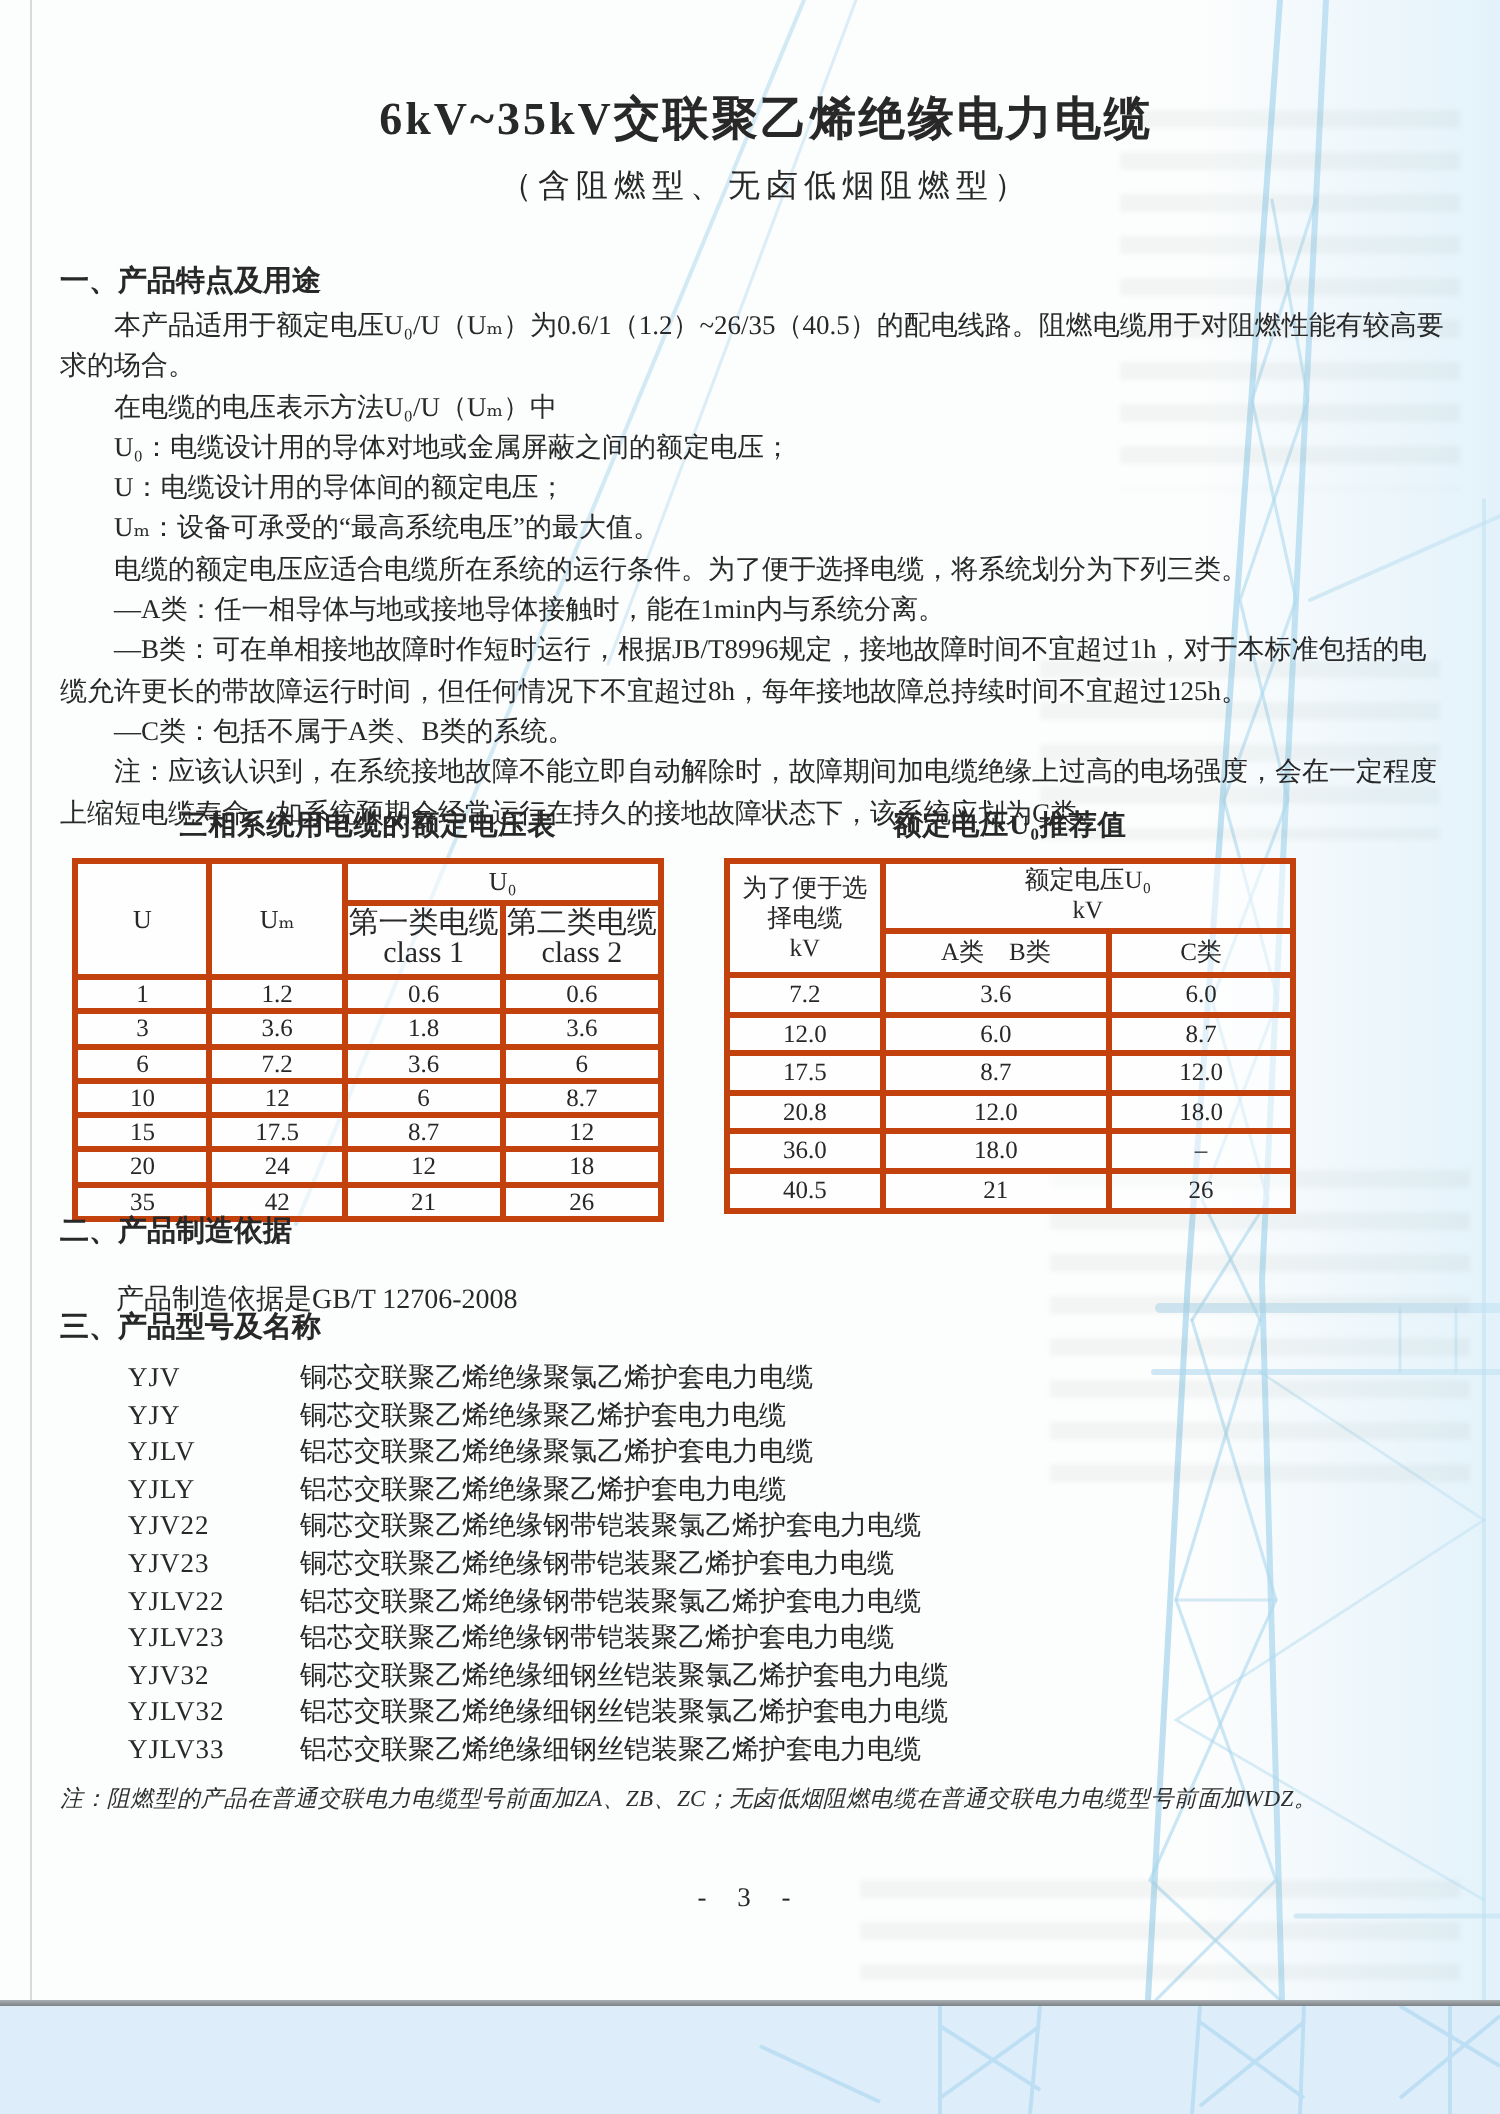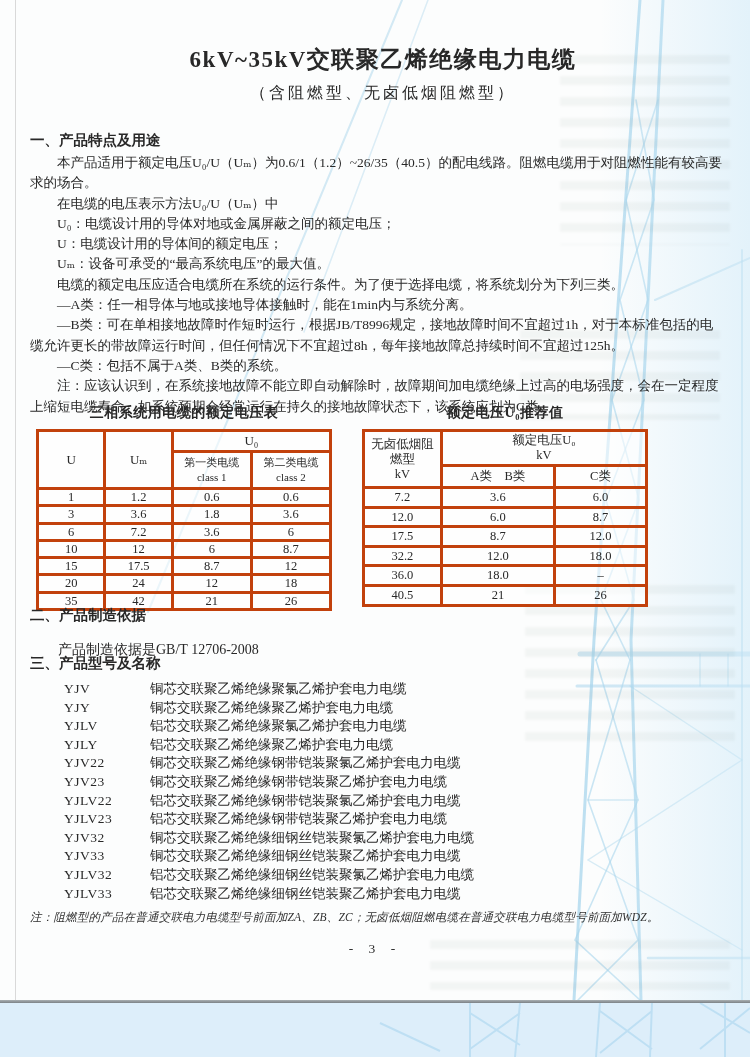--- a/index.html
+++ b/index.html
@@ -32,21 +32,21 @@
   
   .b-tables{top:404px;left:36px;width:690px;display:flex;align-items:flex-start;}
   .tblwrap-left{width:296px;}
   .tblwrap-right{width:286px;margin-left:30px;}
   .tbl-title{text-align:center;font-size:14px;font-weight:bold;margin-bottom:7px;letter-spacing:.5px;}
   table{border-collapse:collapse;width:100%;table-layout:fixed;background:rgba(255,255,255,.55);}
   table,th,td{border:3px solid #c2410c;}
   table{border:1.6px solid #222;}
   th{font-weight:normal;}
   .tbl-left th{font-size:13px;padding:1px 0;text-align:center;}
-  .tbl-left .sub2{font-size:11px;line-height:15px;padding:2px 0;}
+  .tbl-left .sub2{font-size:15px;line-height:15px;padding:2px 0;}
   .tbl-left td{font-size:12.5px;line-height:14.3px;padding:0;text-align:center;}
   .tbl-left col.c1,.tbl-left col.c2{width:23%;}
   .tbl-left col.c3,.tbl-left col.c4{width:27%;}
   .tbl-right th{font-size:12.5px;text-align:center;padding:1px 0;}
   .tbl-right td{font-size:12.5px;line-height:16.6px;padding:0;text-align:center;}
   .tbl-right col.c1{width:27.5%;}
   .tbl-right col.c2{width:40%;}
   .tbl-right col.c3{width:32.5%;}
   .twoline div{line-height:15px;}
   .b-s2{top:606px;left:30px;width:500px;}
@@ -188,21 +188,21 @@
       <div class="tbl-title">额定电压U₀推荐值</div>
       <table class="tbl-right">
         <colgroup>
             <col class="c1">
             <col class="c2">
             <col class="c3">
           </colgroup>
         <thead>
           <tr>
             <th rowspan="2" class="twoline">
-              <div>无卤低烟阻燃型</div>
+              <div>为了便于选择电缆</div>
               <div>kV</div>
             </th>
             <th colspan="2" class="twoline">
               <div>额定电压U₀</div>
               <div>kV</div>
             </th>
           </tr>
           <tr>
             <th>A类　B类</th>
             <th>C类</th>
@@ -218,21 +218,21 @@
             <td>12.0</td>
             <td>6.0</td>
             <td>8.7</td>
           </tr>
           <tr>
             <td>17.5</td>
             <td>8.7</td>
             <td>12.0</td>
           </tr>
           <tr>
-            <td>32.2</td>
+            <td>20.8</td>
             <td>12.0</td>
             <td>18.0</td>
           </tr>
           <tr>
             <td>36.0</td>
             <td>18.0</td>
             <td>–</td>
           </tr>
           <tr>
             <td>40.5</td>
@@ -280,24 +280,20 @@
         <span class="model-code">YJLV22</span>
         <span class="model-name">铝芯交联聚乙烯绝缘钢带铠装聚氯乙烯护套电力电缆</span>
       </div>
       <div class="model-row">
         <span class="model-code">YJLV23</span>
         <span class="model-name">铝芯交联聚乙烯绝缘钢带铠装聚乙烯护套电力电缆</span>
       </div>
       <div class="model-row">
         <span class="model-code">YJV32</span>
         <span class="model-name">铜芯交联聚乙烯绝缘细钢丝铠装聚氯乙烯护套电力电缆</span>
-      </div>
-      <div class="model-row">
-        <span class="model-code">YJV33</span>
-        <span class="model-name">铜芯交联聚乙烯绝缘细钢丝铠装聚乙烯护套电力电缆</span>
       </div>
       <div class="model-row">
         <span class="model-code">YJLV32</span>
         <span class="model-name">铝芯交联聚乙烯绝缘细钢丝铠装聚氯乙烯护套电力电缆</span>
       </div>
       <div class="model-row">
         <span class="model-code">YJLV33</span>
         <span class="model-name">铝芯交联聚乙烯绝缘细钢丝铠装聚乙烯护套电力电缆</span>
       </div>
     </div>

